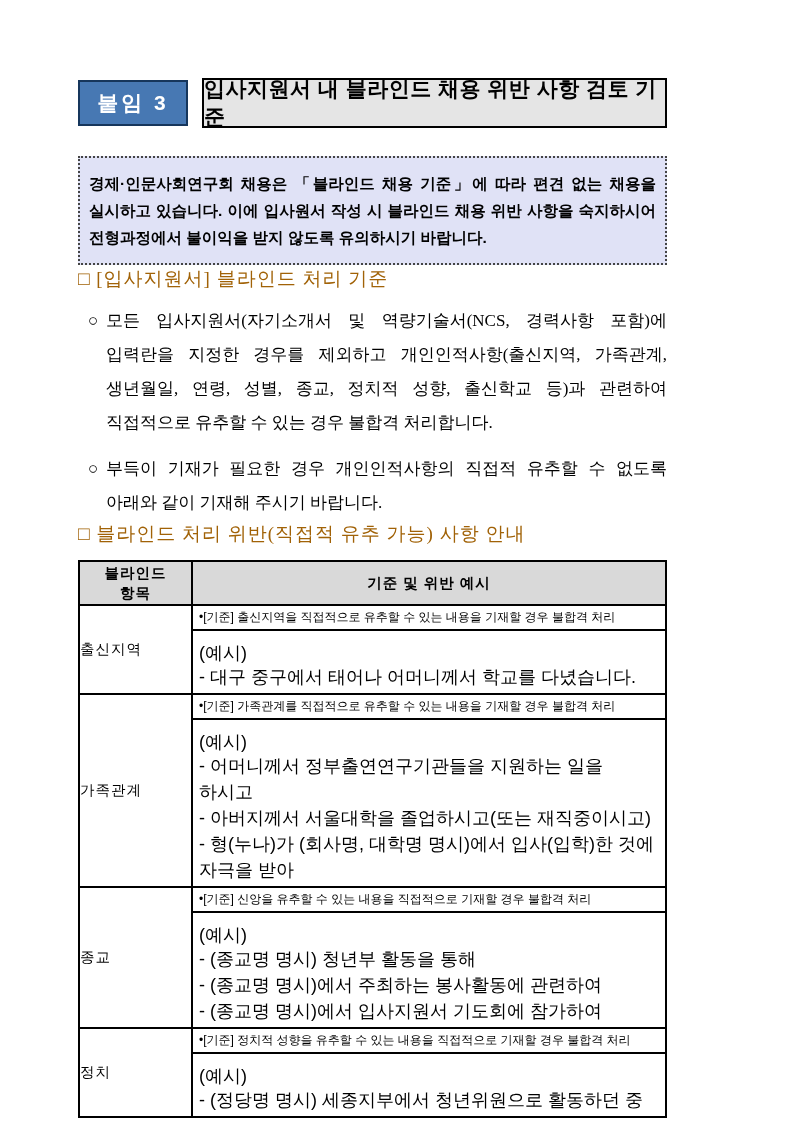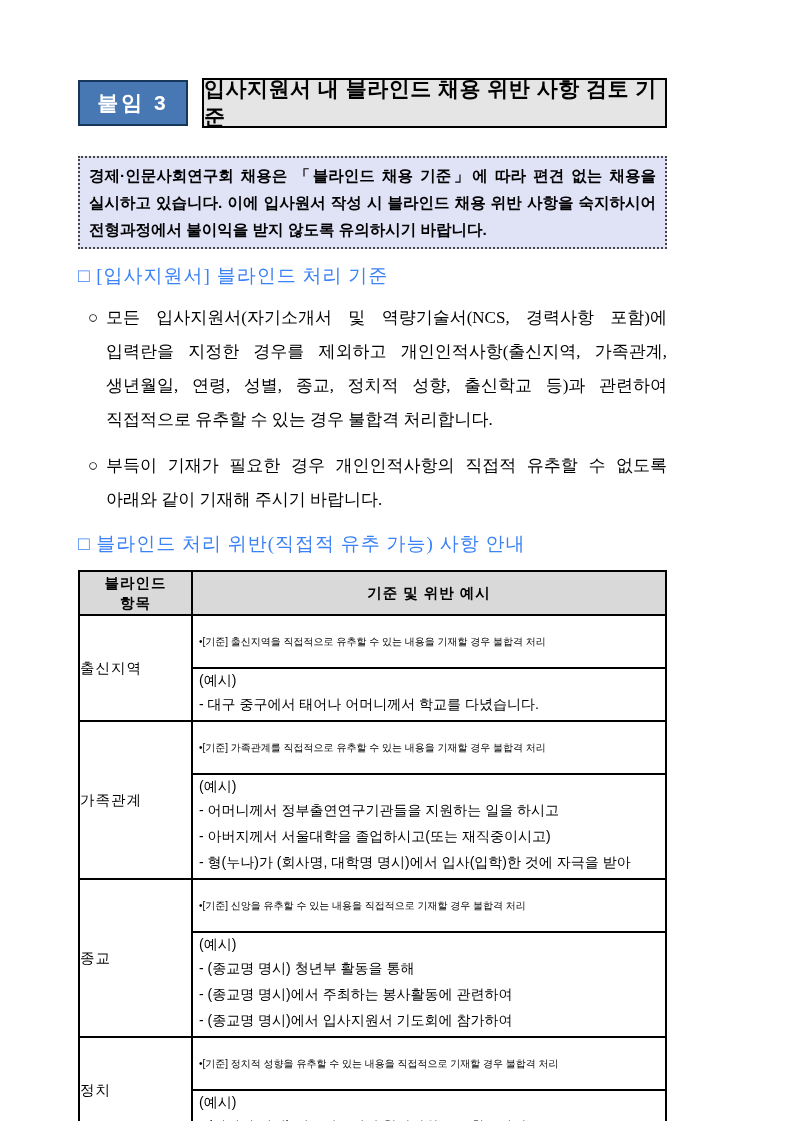--- a/index.html
+++ b/index.html
@@ -25,30 +25,30 @@
     flex:1; margin-left:14px;
     border:2px solid #000; background:#e5e5e5;
     display:flex; align-items:center; justify-content:center;
     font-weight:bold; font-size:21px; letter-spacing:0.5px;
   }
   
   .notice {
     margin-top:28px;
     border:2px dotted #444;
     background:#e0e2f6;
-    padding:4px 9px;
+    padding:12px 9px;
     font-weight:bold; font-size:15.5px; line-height:27px;
     text-align:justify; word-break:keep-all;
   }
   
   .sec-heading {
-    margin-top:13px;
+    margin-top:0;
     font-family:"Liberation Serif","DejaVu Serif",serif;
     font-size:19px; letter-spacing:1px; line-height:27px;
-    color:#3b82f6;
+    color:#a16207;
   }
   
   .bullet { display:flex; margin-top:12px;
     font-family:"Liberation Serif","DejaVu Serif",serif;
     font-size:17px; line-height:34px; }
   .bullet .marker { width:28px; padding-left:10px; flex-shrink:0; }
   .bullet .btext { flex:1; text-align:justify; word-break:keep-all; }
   .note {
     margin:5px 0 0 34px;
     padding-left:16px; text-indent:-16px;
@@ -62,23 +62,23 @@
   }
   table.vtable col.c1 { width:113px; }
   table.vtable th, table.vtable td { border:2px solid #000; }
   table.vtable th {
     background:#d9d9d9; font-size:14.5px; font-weight:bold;
     text-align:center; vertical-align:middle;
     height:44px; line-height:20px; white-space:pre-line; letter-spacing:1px;
   }
   td.item { text-align:left; vertical-align:middle;
     font-size:14.5px; letter-spacing:1px; }
-  td.criterion { font-size:10px; line-height:19px; padding:16px 6px;
+  td.criterion { font-size:12px; line-height:19px; padding:2px 6px;
     word-break:keep-all; }
-  td.examples { font-size:14px; padding:1px 6px 3px 6px; word-break:keep-all; }
+  td.examples { font-size:18px; padding:12px 6px 3px 6px; word-break:keep-all; }
   .ex-label { line-height:21px; }
   .ex-line { line-height:26px; }
 </style>
 </head>
 <body>
 
 <div class="page">
 
   <div class="hdr">
     <div class="badge">붙임 3</div>

